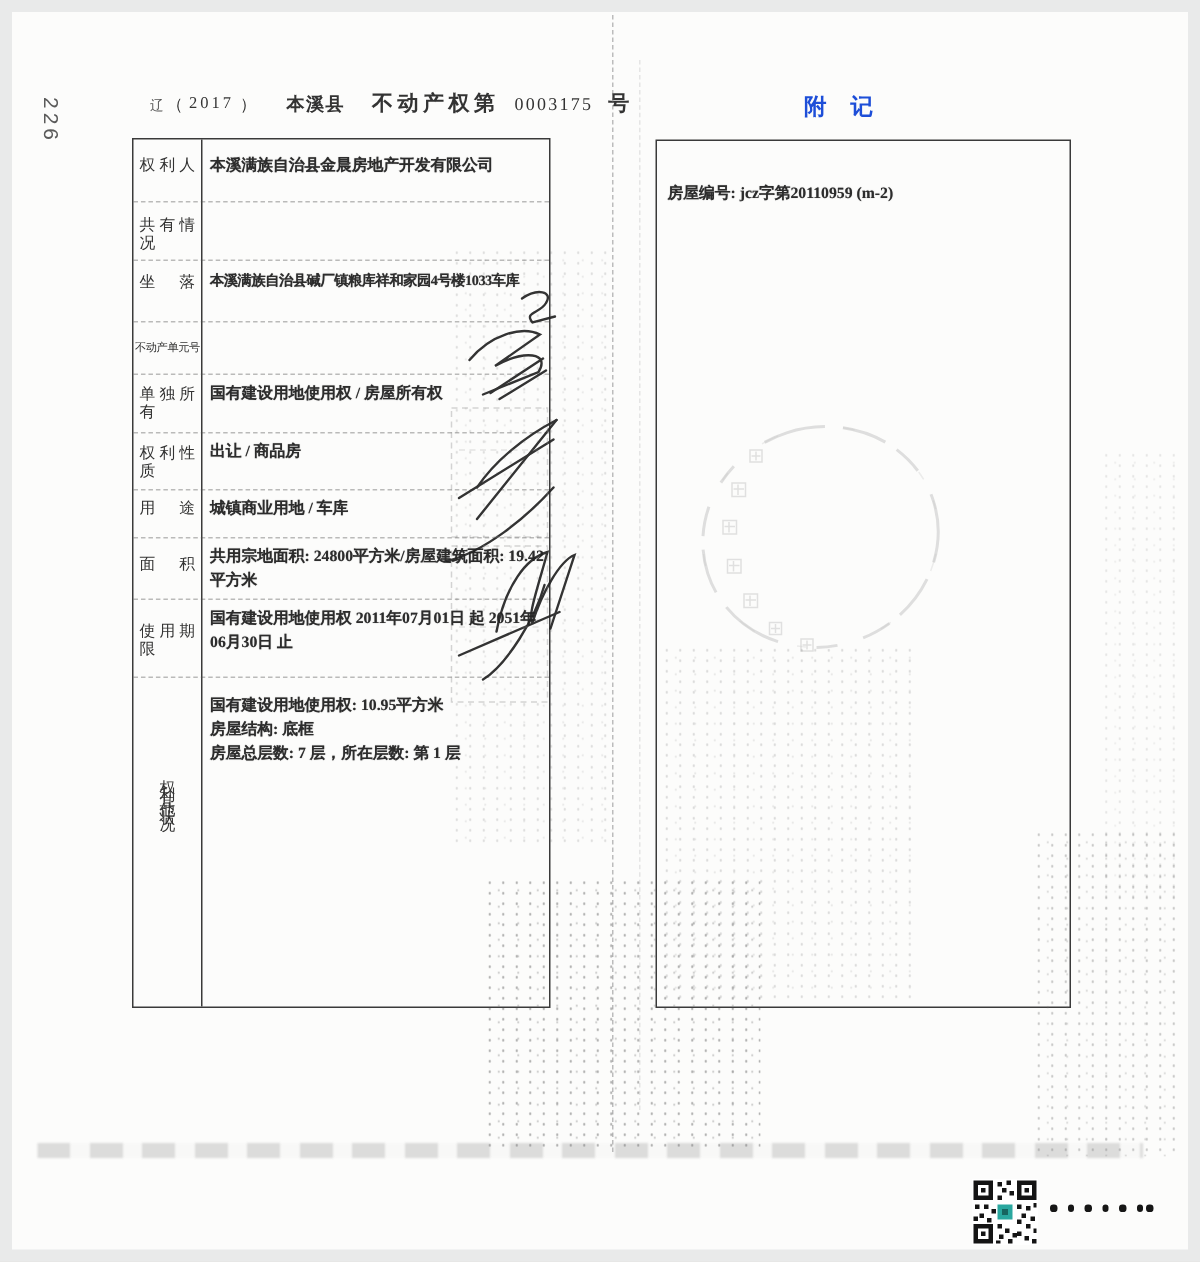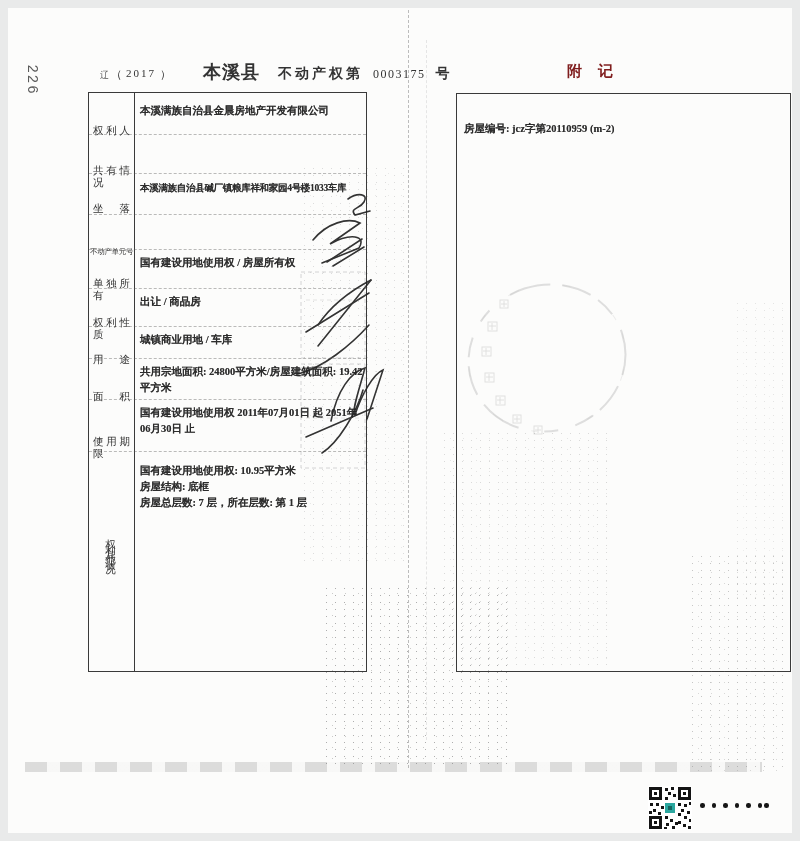--- a/index.html
+++ b/index.html
@@ -11,46 +11,46 @@
   .pagenum{position:absolute;left:2px;top:72px;width:60px;height:16px;text-align:center;
     transform:rotate(90deg);font-family:"Liberation Mono","DejaVu Sans Mono",monospace;
     font-size:14px;letter-spacing:2px;color:#3f3f3f;opacity:.85;}
 
   
   .cert-header{position:absolute;left:100px;top:60px;height:20px;display:flex;align-items:baseline;
     color:#333;white-space:nowrap;}
   .cert-header .prefix{font-size:9px;color:#555;margin-right:2px;}
   .cert-header .paren{font-size:11px;}
   .cert-header .year{font-size:11px;letter-spacing:2px;margin:0 4px;position:relative;top:-1px;}
-  .cert-header .county{font-size:18px;font-weight:700;margin-left:32px;letter-spacing:1px;}
+  .cert-header .county{font-size:12px;font-weight:700;margin-left:20px;letter-spacing:1px;}
   .cert-header .title{font-size:14px;font-weight:700;margin-left:18px;letter-spacing:3px;}
   .cert-header .serial{font-size:12px;margin-left:10px;letter-spacing:1.5px;}
   .cert-header .suffix{font-size:14px;font-weight:700;margin-left:10px;}
 
-  .appendix-title{position:absolute;left:567px;top:62px;font-size:15px;font-weight:700;
-    letter-spacing:16px;color:#7f1d1d;white-space:nowrap;}
+  .appendix-title{position:absolute;left:536px;top:62px;font-size:15px;font-weight:700;
+    letter-spacing:16px;color:#1d4ed8;white-space:nowrap;}
 
   
   .ltable{position:absolute;left:88px;top:92px;width:279px;height:580px;
     border:1.4px solid #3a3a3a;box-sizing:border-box;}
   .ltable .labelcol{position:absolute;left:45px;top:0;bottom:0;width:0;border-left:1.2px solid #3a3a3a;}
   .sep{position:absolute;left:0;width:100%;height:0;border-top:1px dashed rgba(80,80,80,.38);}
   .flabel{position:absolute;left:4px;width:37px;font-size:10.5px;color:#333;
-    text-align:justify;text-align-last:justify;line-height:12px;margin-top:20px;}
+    text-align:justify;text-align-last:justify;line-height:12px;}
   .flabel.small{left:1px;width:43px;font-size:7.5px;white-space:nowrap;text-align-last:auto;
     letter-spacing:-0.3px;}
   .flabel.vert{left:15px;width:14px;writing-mode:vertical-lr;text-orientation:upright;
     letter-spacing:5px;text-align-last:auto;text-align:left;height:120px;}
   .fvalue{position:absolute;left:51px;width:224px;font-size:10.5px;font-weight:600;
     color:#2c2c2c;line-height:15.5px;text-shadow:0 0 .6px rgba(40,40,40,.55);}
   .fvalue.nowrap{white-space:nowrap;font-size:9.5px;letter-spacing:-0.3px;}
 
   
-  .rbox{position:absolute;left:437px;top:93px;width:335px;height:579px;
-    border:1.4px solid #3a3a3a;box-sizing:border-box;margin-left:19px;}
+  .rbox{position:absolute;left:437px;top:93px;width:277px;height:579px;
+    border:1.4px solid #3a3a3a;box-sizing:border-box;}
   .rbox .note{position:absolute;left:7px;top:28px;font-size:10.5px;font-weight:600;color:#2c2c2c;
     text-shadow:0 0 .6px rgba(40,40,40,.5);}
 
   
   .fold1{position:absolute;left:408px;top:10px;height:758px;width:0;
     border-left:1.5px dashed rgba(110,110,110,.45);}
   .fold2{position:absolute;left:426px;top:40px;height:700px;width:0;
     border-left:1px dashed rgba(150,150,150,.22);}
 
   

